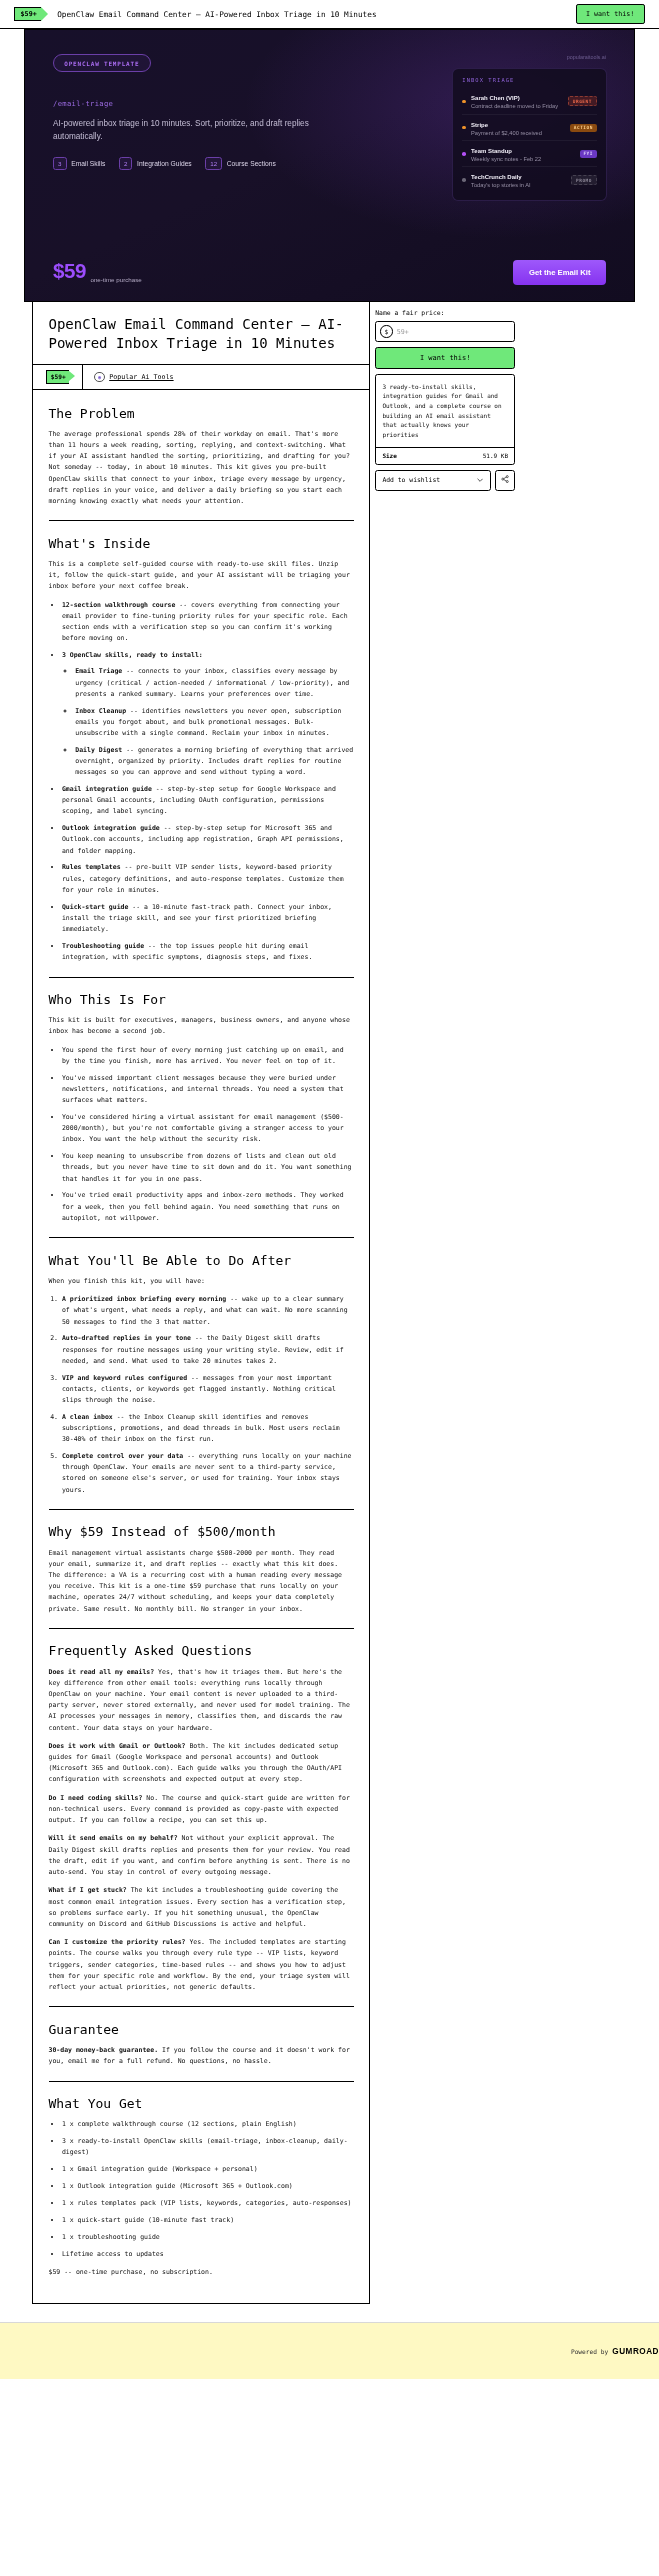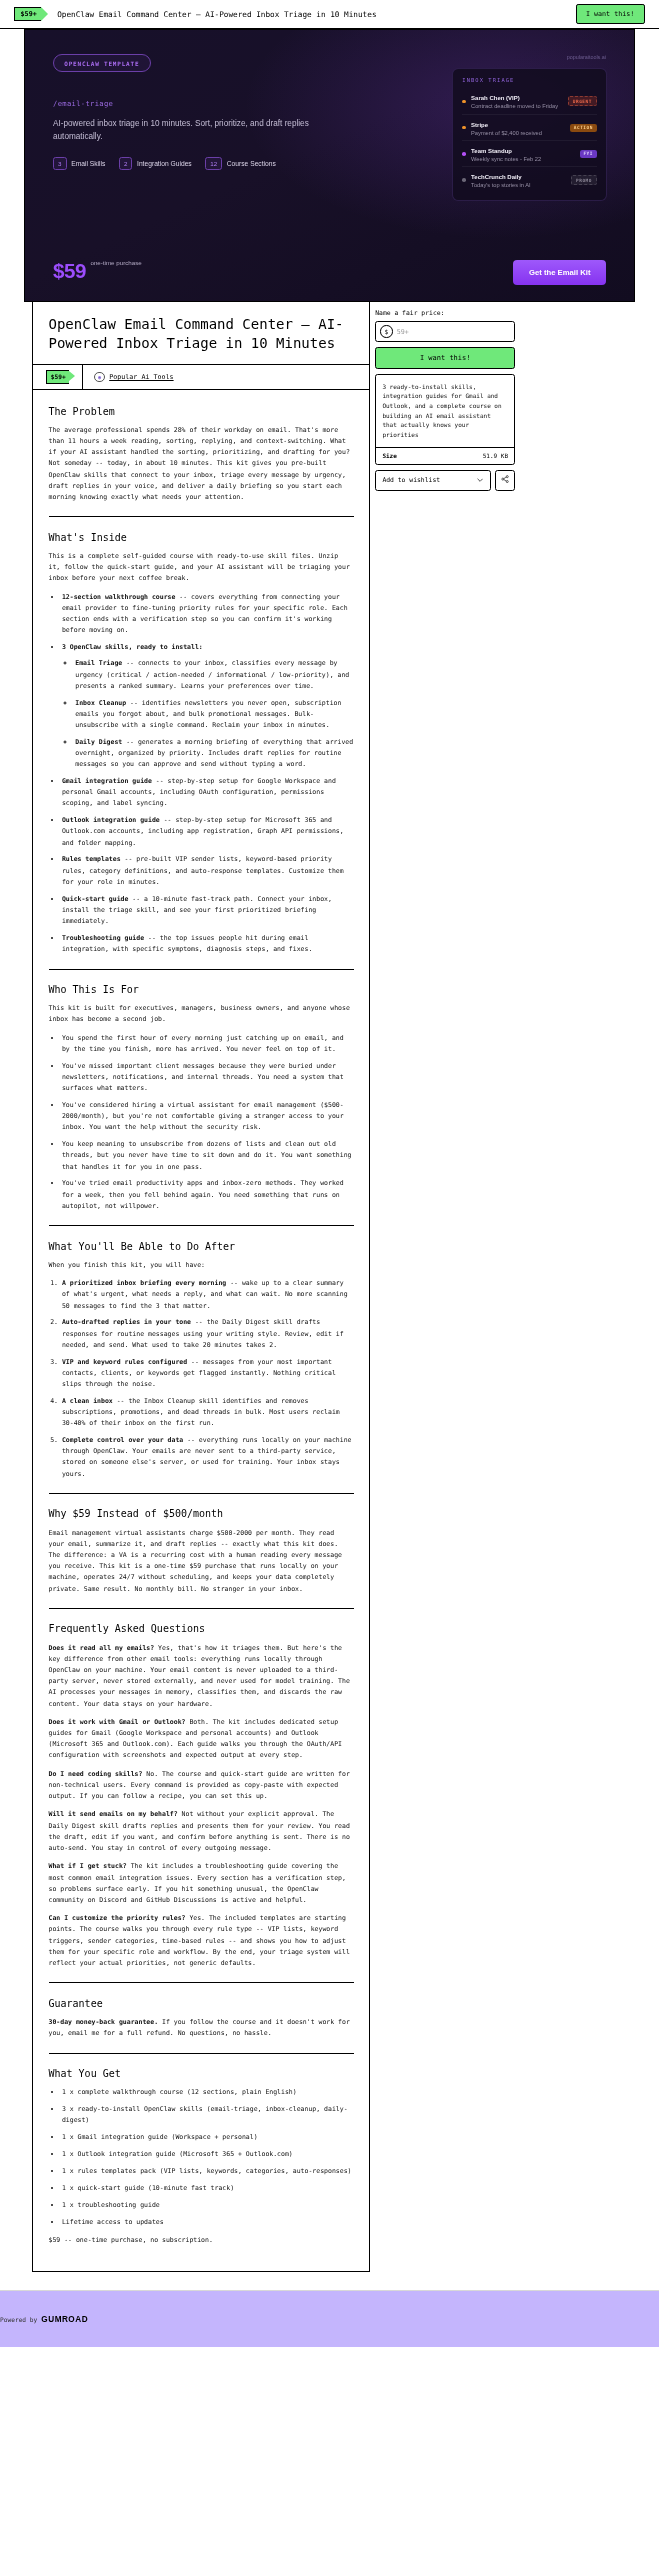--- a/index.html
+++ b/index.html
@@ -147,21 +147,21 @@
     min-width: 12.4px;
     text-align: center;
     background: rgba(110,60,180,0.13);
   }
   .stat-label { color: #ddd6ea; font-size: 6.7px; }
 
   .price-block {
     position: absolute;
     left: 28px; bottom: 18.5px;
     display: flex;
-    align-items: flex-start;
+    align-items: flex-end;
     gap: 4.6px;
     font-family: "Liberation Sans", sans-serif;
   }
   .price-big { font-size: 20.6px; font-weight: 700; color: #9b4dfb; letter-spacing: -0.5px; }
   .price-note { font-size: 6.2px; color: #b3aac4; }
 
   .hero-cta {
     position: absolute;
     right: 28px; bottom: 16.5px;
     background: linear-gradient(180deg, #9e58fb, #8633f0);
@@ -296,21 +296,21 @@
   .seller-name {
     font-size: 6.7px;
     color: #000;
     text-decoration: underline;
     cursor: pointer;
     text-align: center;
   }
 
   .content { padding: 15.5px 15.5px 17.5px 15.5px; }
   .content h2 {
-    font-size: 10px;
+    font-size: 13px;
     font-weight: 400;
     color: #000;
     margin: 0 0 8.2px 0;
   }
   .content p {
     font-size: 6.5px;
     line-height: 1.72;
     color: #111;
     margin-bottom: 7.2px;
   }
@@ -417,23 +417,23 @@
     background: #fff;
   }
 
   
   .footer {
     margin-top: 18.5px;
     border-top: 0.5px solid #d8d8d8;
     height: 57px;
     display: flex;
     align-items: center;
-    justify-content: flex-start;
+    justify-content: flex-end;
     gap: 4.1px;
-    background: #c4b5fd;
+    background: #fef9c3;
   }
   .footer-text { font-size: 6.2px; color: #333; }
   .footer-brand {
     font-family: "Liberation Sans", sans-serif;
     font-size: 8.2px;
     font-weight: 700;
     letter-spacing: 0.5px;
     color: #000;
   }
 </style>

